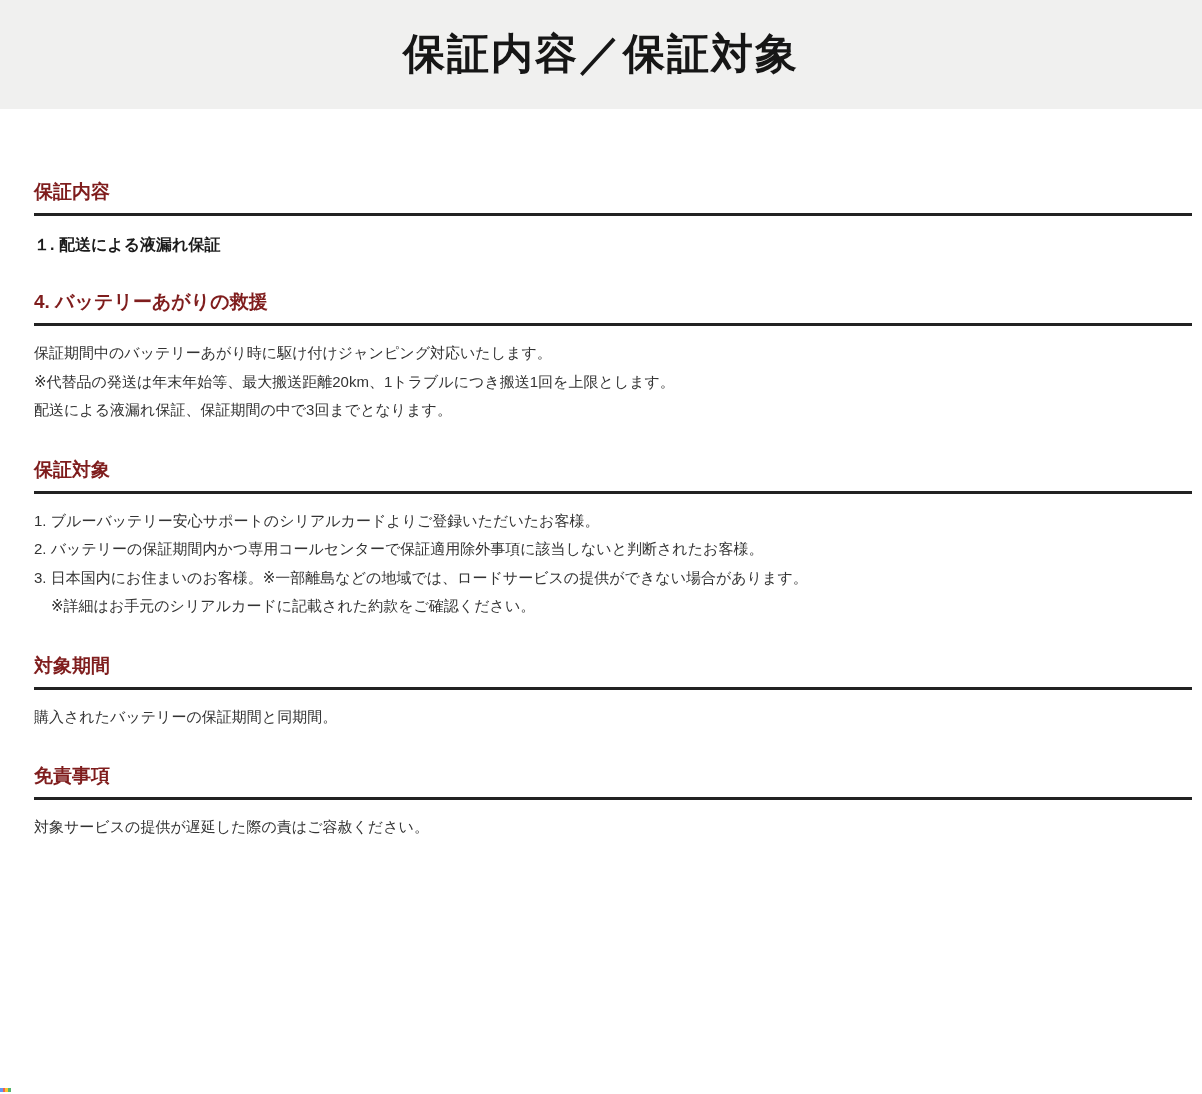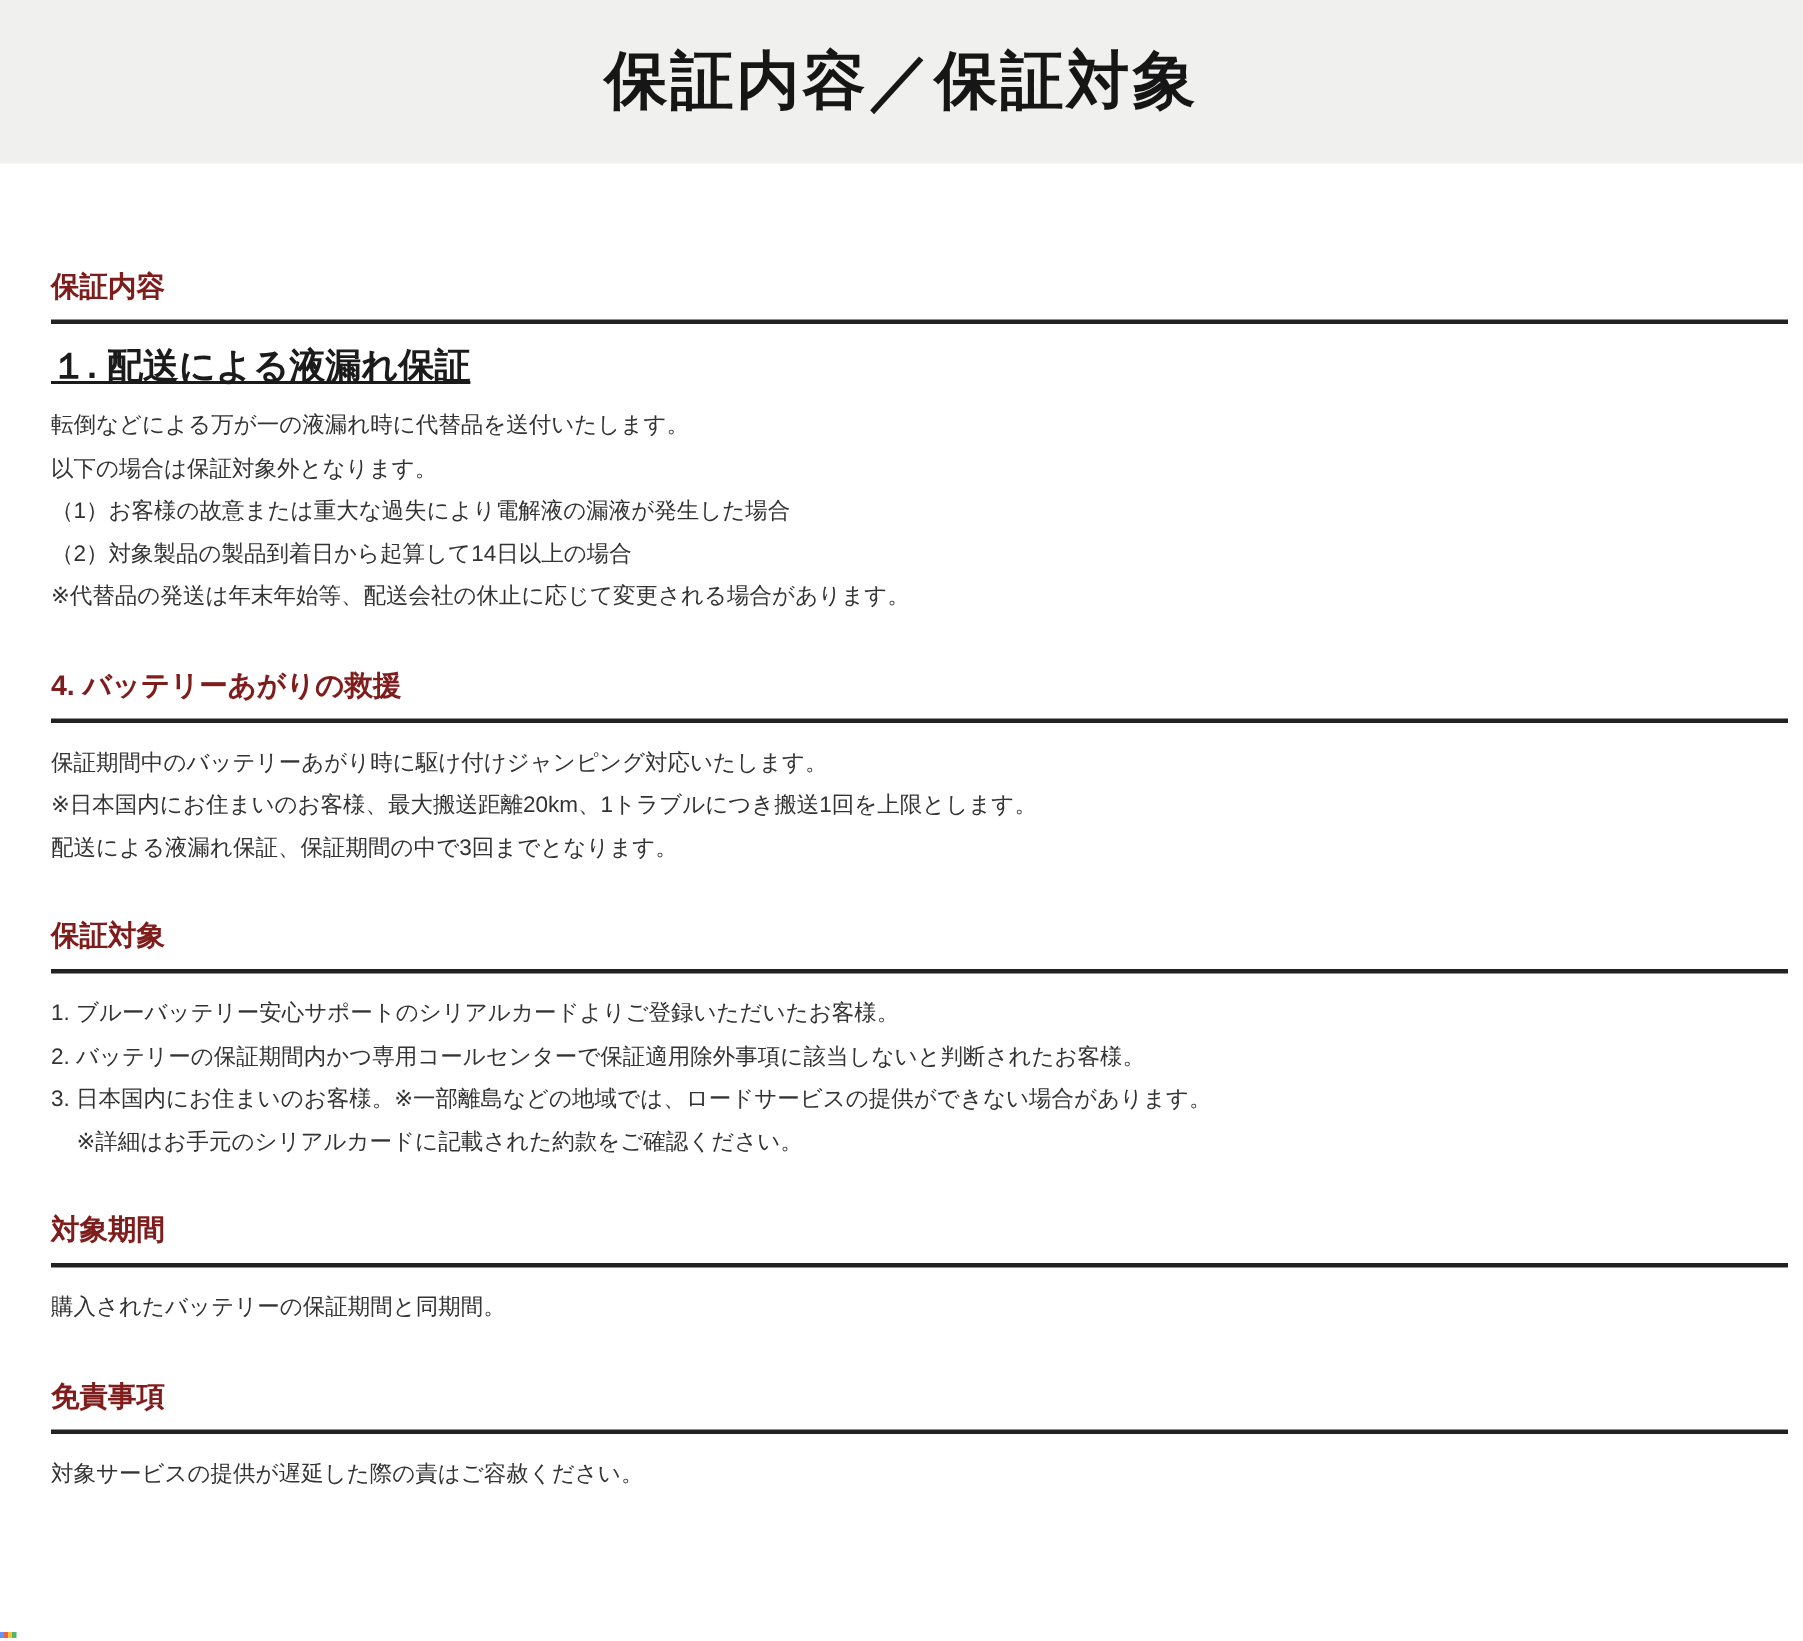--- a/index.html
+++ b/index.html
@@ -47,25 +47,24 @@
     line-height: 23px;
     padding-bottom: 10px;
     border-bottom: 3px solid #222222;
   }
   h2.rule-head.first {
     margin-top: 71px;
   }
 
   h3.sub-head {
     margin: 17px 0 0 0;
-    font-size: 24px;
+    font-size: 16px;
     font-weight: 700;
     color: #1b1b1b;
     line-height: 24px;
-    text-decoration: underline;
   }
 
   .para {
     margin-top: 13px;
   }
   .para p {
     margin: 0;
     font-size: 15px;
     line-height: 28.5px;
     color: #333333;
@@ -94,34 +93,27 @@
 </header>
 
 <main class="content">
 
   <section>
     <h2 class="rule-head first">保証内容</h2>
   </section>
 
   <section>
     <h3 class="sub-head">１. 配送による液漏れ保証</h3>
-    <div class="para">
-      <p>転倒などによる万が一の液漏れ時に代替品を送付いたします。</p>
-      <p>以下の場合は保証対象外となります。</p>
-      <p>（1）お客様の故意または重大な過失により電解液の漏液が発生した場合</p>
-      <p>（2）対象製品の製品到着日から起算して14日以上の場合</p>
-      <p>※代替品の発送は年末年始等、配送会社の休止に応じて変更される場合があります。</p>
-    </div>
   </section>
 
   <section>
     <h2 class="rule-head">4. バッテリーあがりの救援</h2>
     <div class="para">
       <p>保証期間中のバッテリーあがり時に駆け付けジャンピング対応いたします。</p>
-      <p>※日本国内にお住まいのお客様、最大搬送距離20km、1トラブルにつき搬送1回を上限とします。</p>
+      <p>※代替品の発送は年末年始等、最大搬送距離20km、1トラブルにつき搬送1回を上限とします。</p>
       <p>配送による液漏れ保証、保証期間の中で3回までとなります。</p>
     </div>
   </section>
 
   <section>
     <h2 class="rule-head">保証対象</h2>
     <div class="para">
       <p>1. ブルーバッテリー安心サポートのシリアルカードよりご登録いただいたお客様。</p>
       <p>2. バッテリーの保証期間内かつ専用コールセンターで保証適用除外事項に該当しないと判断されたお客様。</p>
       <p>3. 日本国内にお住まいのお客様。※一部離島などの地域では、ロードサービスの提供ができない場合があります。</p>

